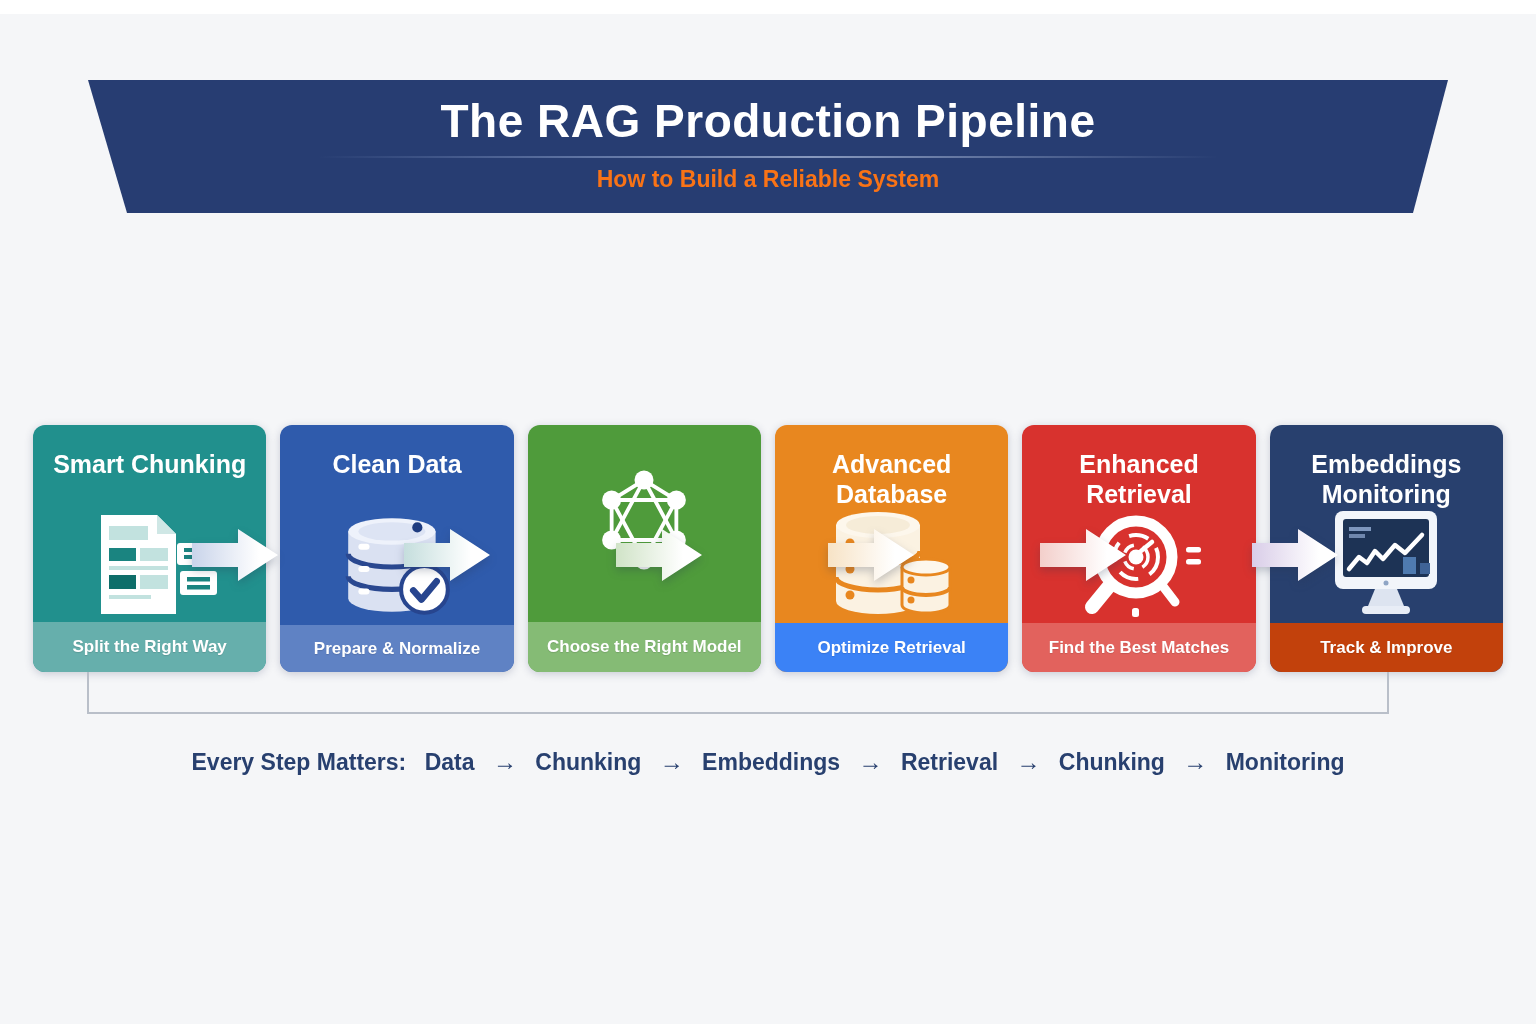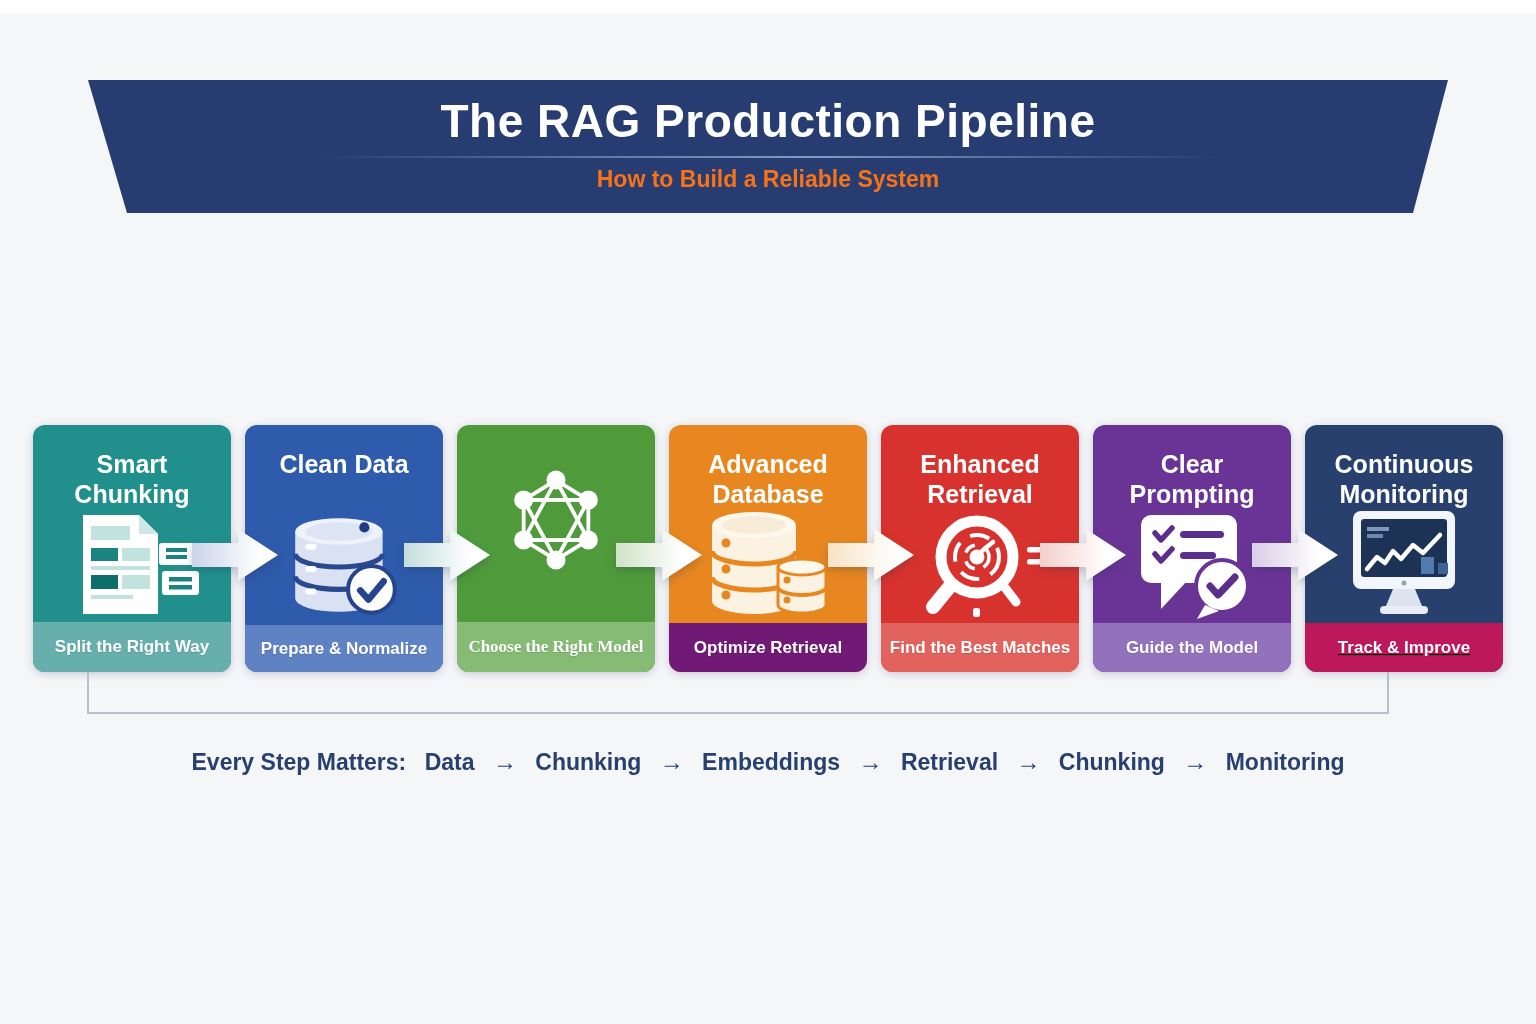--- a/index.html
+++ b/index.html
@@ -125,21 +125,21 @@
           <g fill="#ffffff">
             <circle cx="60" cy="20" r="10"></circle>
               <circle cx="94" cy="41" r="10"></circle>
             <circle cx="94" cy="83" r="10"></circle>
               <circle cx="60" cy="104" r="10"></circle>
             <circle cx="26" cy="83" r="10"></circle>
               <circle cx="26" cy="41" r="10"></circle>
           </g>
         </svg>
       </div>
-      <div class="card-footer" style="background: rgb(133, 187, 117); font-family: Liberation Serif, serif;">
+      <div class="card-footer" style="background: rgb(133, 187, 117);">
         <span>Choose the Right Model</span>
       </div>
     </article>
 
     <article class="card" style="background: rgb(232, 135, 31);">
       <h2 class="card-title">Advanced Database</h2>
       <div class="icon-wrap">
         <svg width="132" height="118" viewBox="0 0 132 118">
           <path d="M10 20 v76 a42 13 0 0 0 84 0 v-76" fill="#fbf2e2"></path>
           <ellipse cx="52" cy="20" rx="42" ry="13" fill="#fdf7ec"></ellipse>
@@ -151,21 +151,21 @@
           <circle cx="24" cy="90" r="4.5" fill="#e8871f"></circle>
           <g>
             <path d="M76 62 v38 a24 8 0 0 0 48 0 v-38" fill="#fbf2e2" stroke="#e8871f" stroke-width="3"></path>
             <ellipse cx="100" cy="62" rx="24" ry="8" fill="#fdf7ec" stroke="#e8871f" stroke-width="3"></ellipse>
             <path d="M76 82 a24 8 0 0 0 48 0" stroke="#e8871f" stroke-width="4" fill="none"></path>
             <circle cx="85" cy="75" r="3.5" fill="#e8871f"></circle>
             <circle cx="85" cy="95" r="3.5" fill="#e8871f"></circle>
           </g>
         </svg>
       </div>
-      <div class="card-footer" style="background: #701a75;">
+      <div class="card-footer" style="background: #3b82f6;">
         <span>Optimize Retrieval</span>
       </div>
     </article>
 
     <article class="card" style="background: rgb(216, 50, 46);">
       <h2 class="card-title">Enhanced Retrieval</h2>
       <div class="icon-wrap">
         <svg width="130" height="118" viewBox="0 0 130 118">
           <line x1="36" y1="80" x2="18" y2="102" stroke="#ffffff" stroke-width="14" stroke-linecap="round"></line>
           <line x1="88" y1="80" x2="101" y2="97" stroke="#ffffff" stroke-width="9" stroke-linecap="round"></line>
@@ -177,57 +177,38 @@
           <rect x="112" y="42" width="15" height="5.5" rx="2.5" fill="#ffffff"></rect>
           <rect x="112" y="54" width="15" height="5.5" rx="2.5" fill="#ffffff"></rect>
           <rect x="58" y="103" width="7" height="9" rx="2.5" fill="#ffffff"></rect>
         </svg>
       </div>
       <div class="card-footer" style="background: rgb(226, 98, 93);">
         <span>Find the Best Matches</span>
       </div>
     </article>
 
-    <article class="card" style="background: rgb(106, 52, 150);">
-      <h2 class="card-title">Clear Prompting</h2>
-      <div class="icon-wrap">
-        <svg width="130" height="118" viewBox="0 0 130 118">
-          <rect x="14" y="10" width="96" height="68" rx="10" fill="#ffffff"></rect>
-          <polygon points="34,76 34,104 60,76" fill="#ffffff"></polygon>
-          <path d="M28 28 l6 7 l11 -12" stroke="#5b2d8c" stroke-width="5.5" fill="none" stroke-linecap="round" stroke-linejoin="round"></path>
-          <rect x="53" y="26" width="44" height="7" rx="3.5" fill="#5b2d8c"></rect>
-          <path d="M28 49 l6 7 l11 -12" stroke="#5b2d8c" stroke-width="5.5" fill="none" stroke-linecap="round" stroke-linejoin="round"></path>
-          <rect x="53" y="47" width="36" height="7" rx="3.5" fill="#5b2d8c"></rect>
-          <circle cx="95" cy="81" r="26" fill="#ffffff" stroke="#6a3496" stroke-width="4"></circle>
-          <polygon points="78,100 70,114 92,106" fill="#ffffff"></polygon>
-          <path d="M83 81 l8 9 l17 -18" stroke="#5b2d8c" stroke-width="7" fill="none" stroke-linecap="round" stroke-linejoin="round"></path>
-        </svg>
-      </div>
-      <div class="card-footer" style="background: rgb(147, 114, 188);">
-        <span>Guide the Model</span>
-      </div>
-    </article>
 
     <article class="card" style="background: rgb(40, 64, 110);">
-      <h2 class="card-title">Continuous Monitoring</h2>
+      <h2 class="card-title">Embeddings Monitoring</h2>
       <div class="icon-wrap">
         <svg width="130" height="118" viewBox="0 0 130 118">
           <rect x="14" y="6" width="102" height="78" rx="8" fill="#f2f5fa"></rect>
           <rect x="22" y="14" width="86" height="58" rx="3" fill="#1d3355"></rect>
           <rect x="28" y="22" width="22" height="4" fill="#7e97bd"></rect>
           <rect x="28" y="29" width="16" height="4" fill="#7e97bd" opacity="0.85"></rect>
           <rect x="82" y="52" width="13" height="17" fill="#4f7bb0"></rect>
           <rect x="99" y="58" width="10" height="11" fill="#3f6396"></rect>
           <polyline points="28,64 38,52 46,58 54,46 62,54 74,40 84,48 101,30" stroke="#ffffff" stroke-width="4.5" fill="none" stroke-linecap="round" stroke-linejoin="round"></polyline>
           <circle cx="65" cy="78" r="2.5" fill="#8fa5c5"></circle>
           <polygon points="54,84 76,84 83,101 47,101" fill="#dde4f0"></polygon>
           <rect x="41" y="101" width="48" height="8" rx="4" fill="#e8edf6"></rect>
         </svg>
       </div>
-      <div class="card-footer" style="background: #be185d; text-decoration: underline;">
+      <div class="card-footer" style="background: #c2410c;">
         <span>Track &amp; Improve</span>
       </div>
     </article>
 
     <div class="flow-arrow arrow-1" style="--tint: #c9d4ea;">
         <div class="shape"></div>
       </div>
     <div class="flow-arrow arrow-2" style="--tint: #c5dedd;">
         <div class="shape"></div>
       </div>

